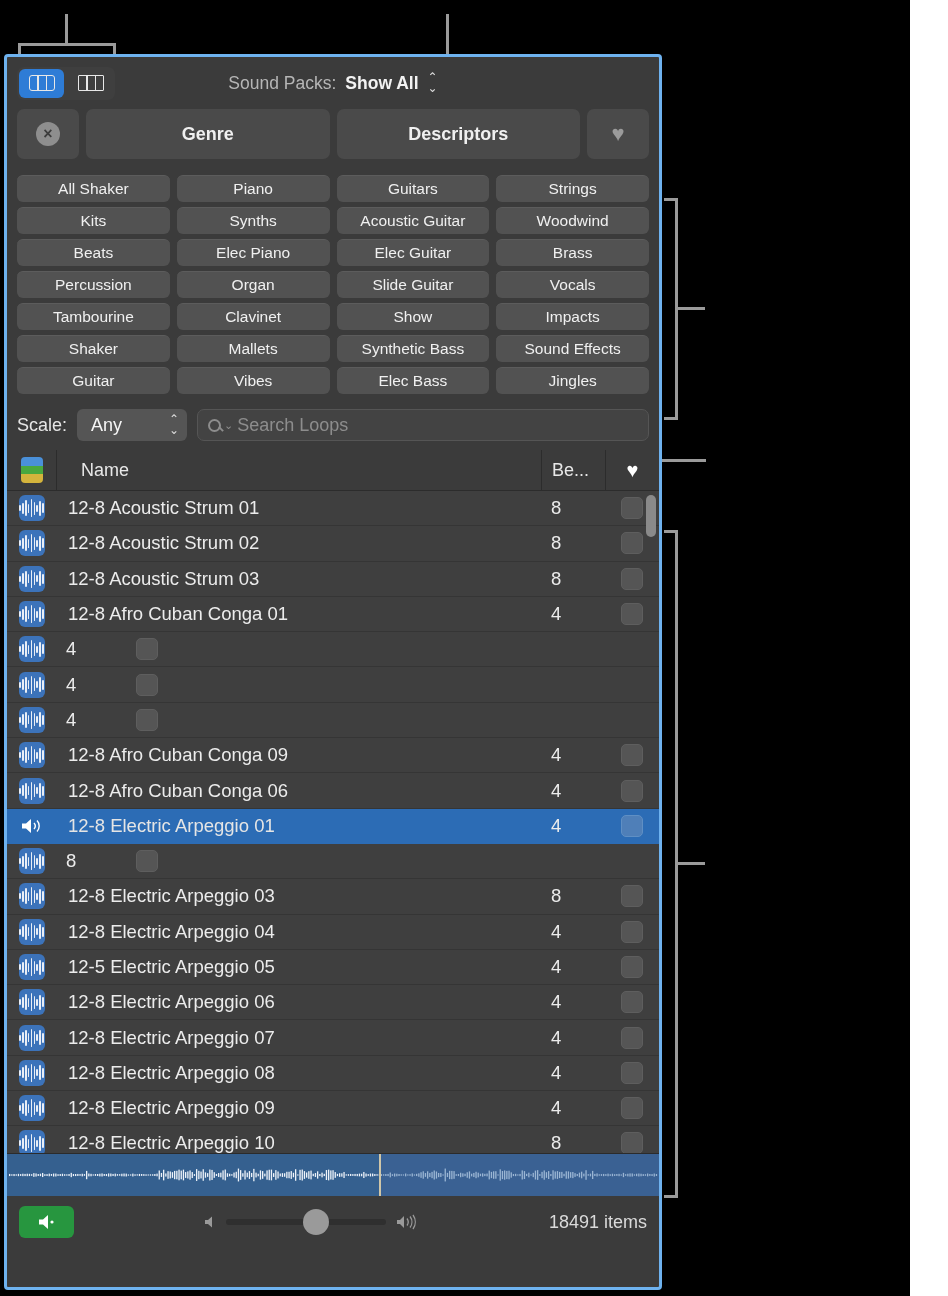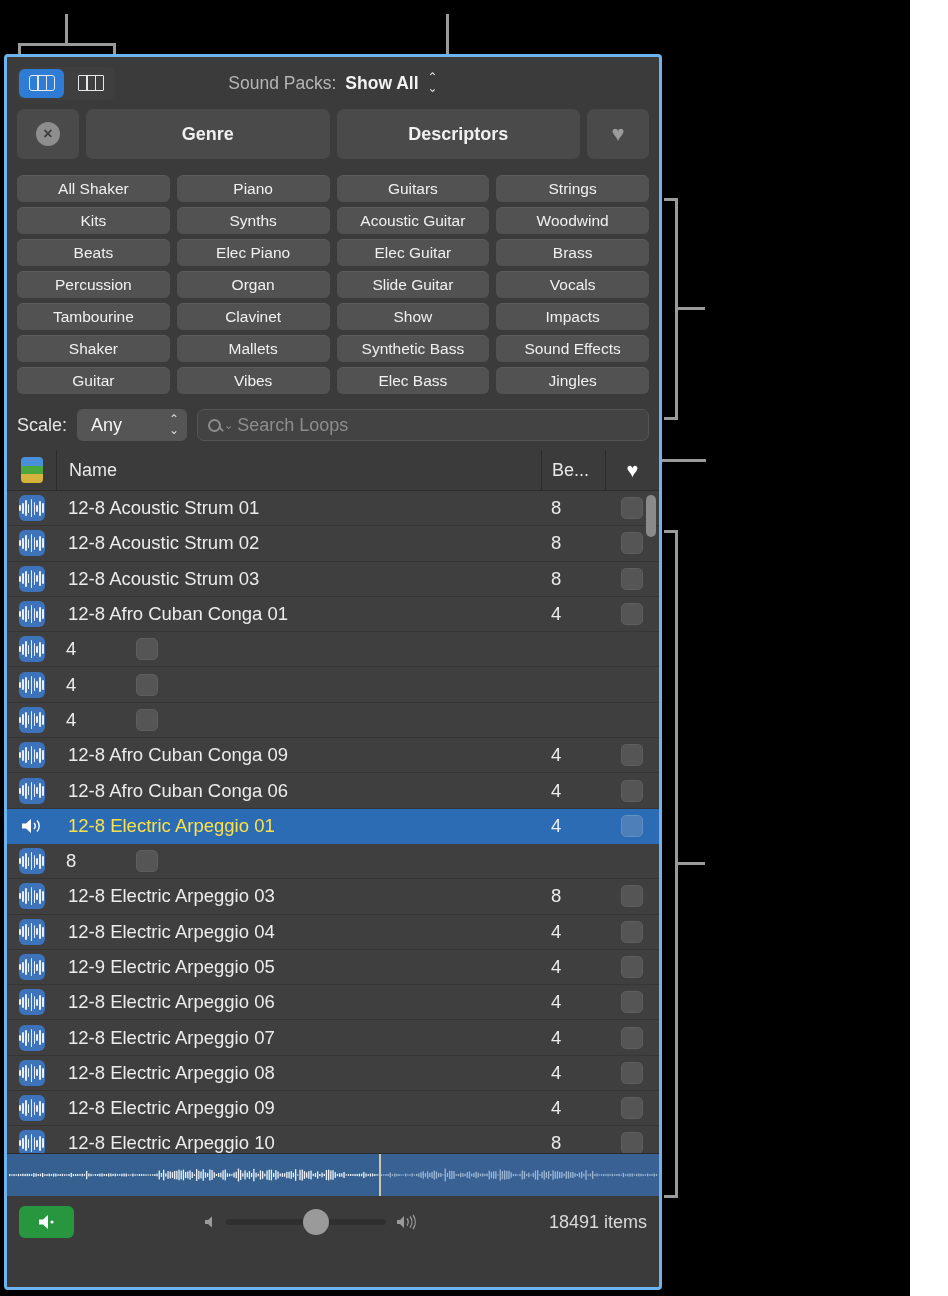--- a/index.html
+++ b/index.html
@@ -113,36 +113,36 @@
   .caret-sm { color: #8d8d8d; font-size: 11px; margin-left: -1px; }
 
   
   .thead {
     display: flex; align-items: center; height: 41px;
     background: #3b3b3b; border-bottom: 1px solid #2c2c2c;
   }
   .th-icon { width: 49px; display: flex; align-items: center; justify-content: center; }
   .stripes { width: 22px; height: 26px; border-radius: 4px; overflow: hidden; display: flex; flex-direction: column; }
   .stripes b { display: block; flex: 1; }
-  .th-name { flex: 1; color: #e8e8e8; font-size: 18px; padding-left: 12px; border-left: 1px solid #2c2c2c; height: 100%; display: flex; align-items: center; }
+  .th-name { flex: 1; color: #e8e8e8; font-size: 18px; padding-left: 24px; border-left: 1px solid #2c2c2c; height: 100%; display: flex; align-items: center; }
   .th-beats { width: 64px; color: #e8e8e8; font-size: 18px; border-left: 1px solid #2c2c2c; height: 100%; display: flex; align-items: center; padding-left: 10px; }
   .th-fav { width: 54px; border-left: 1px solid #2c2c2c; height: 100%; display: flex; align-items: center; justify-content: center; color: #fff; font-size: 20px; }
 
   
   .listwrap { position: relative; background: #3f3f3f; height: 662px; overflow: hidden; }
   .row { display: flex; align-items: center; height: 35.3px; border-bottom: 1px solid #353535; }
   .row.sel { background: #2c6cb5; border-bottom-color: #2c6cb5; }
   .row-ico { width: 49px; display: flex; align-items: center; justify-content: center; }
   .wf {
     width: 26px; height: 26px; border-radius: 6px; background: #3c73ba;
     display: flex; align-items: center; justify-content: center; gap: 1.3px;
   }
   .wf u { display: block; width: 1.6px; background: #e9eef6; border-radius: 1px; }
   .row-name { flex: 1; color: #ececec; font-size: 18.5px; padding-left: 12px; }
-  .row.sel .row-name { color: #fde047; }
+  .row.sel .row-name { color: #e5e5e5; }
   .row-beats { width: 64px; color: #ececec; font-size: 18.5px; padding-left: 10px; }
   .row-fav { width: 54px; display: flex; align-items: center; justify-content: center; }
   .cbox { width: 22px; height: 22px; border-radius: 5px; background: #555555; border: 1px solid #5e5e5e; }
   .row.sel .cbox { background: #4f7fb8; border-color: #5f8fc4; }
   .scrollbar { position: absolute; right: 3px; top: 4px; width: 10px; height: 654px; }
   .thumb { width: 10px; height: 42px; border-radius: 5px; background: #8a8a8a; }
 
   
   .wavestrip { position: relative; height: 43px; background: #33598c; border-top: 1px solid #2b2b2b; overflow: hidden; }
   .wave-left { position: absolute; left: 0; top: 0; bottom: 0; width: 57%; background: #35608f; }
@@ -547,21 +547,21 @@
                 <u style="height: 11px;"></u>
                 <u style="height: 16px;"></u>
                 <u style="height: 9px;"></u>
                 <u style="height: 18px;"></u>
                 <u style="height: 13px;"></u>
                 <u style="height: 7px;"></u>
                 <u style="height: 15px;"></u>
                 <u style="height: 10px;"></u>
               </span>
             </div>
-            <div class="row-name">12-9 Electric Arpeggio 05</div>
+            <div class="row-name">12-5 Electric Arpeggio 05</div>
             <div class="row-beats">4</div>
             <div class="row-fav">
               <span class="cbox"></span>
             </div>
           </div>
           <div class="row">
             <div class="row-ico">
               <span class="wf">
                 <u style="height: 6px;"></u>
                 <u style="height: 11px;"></u>

